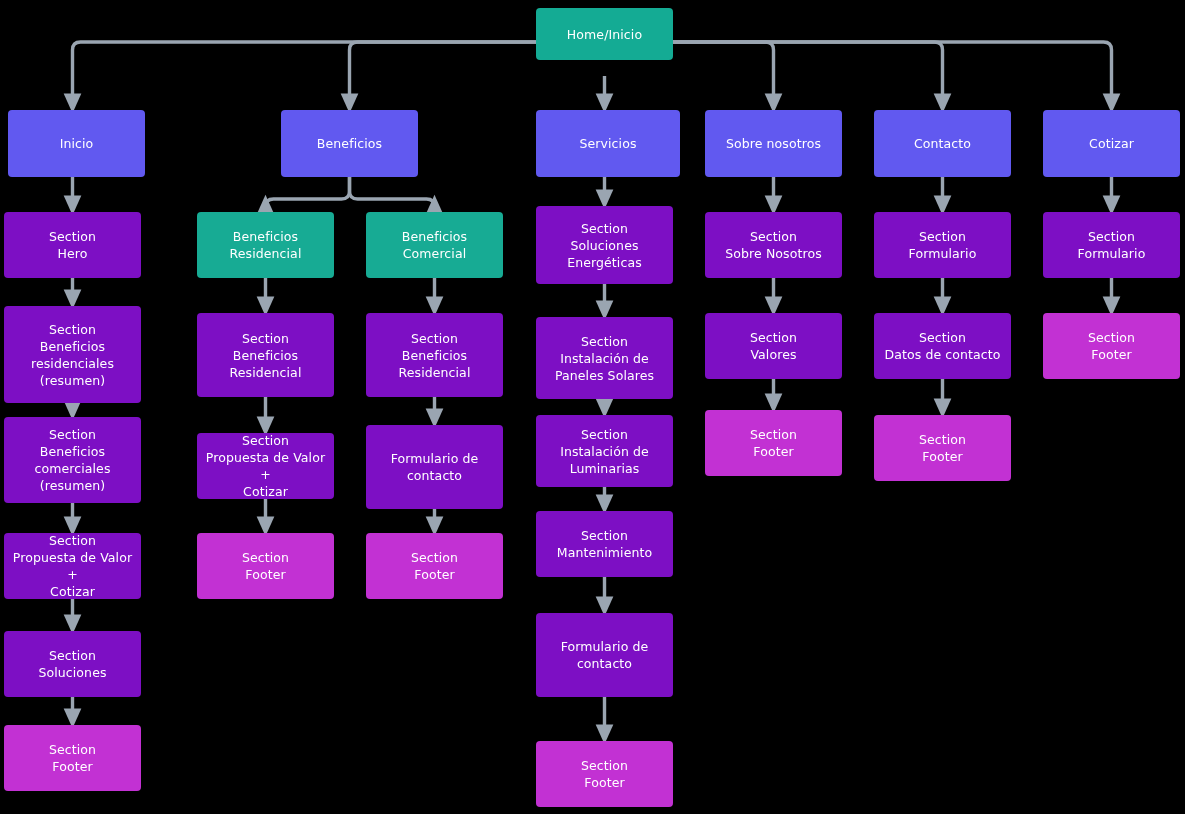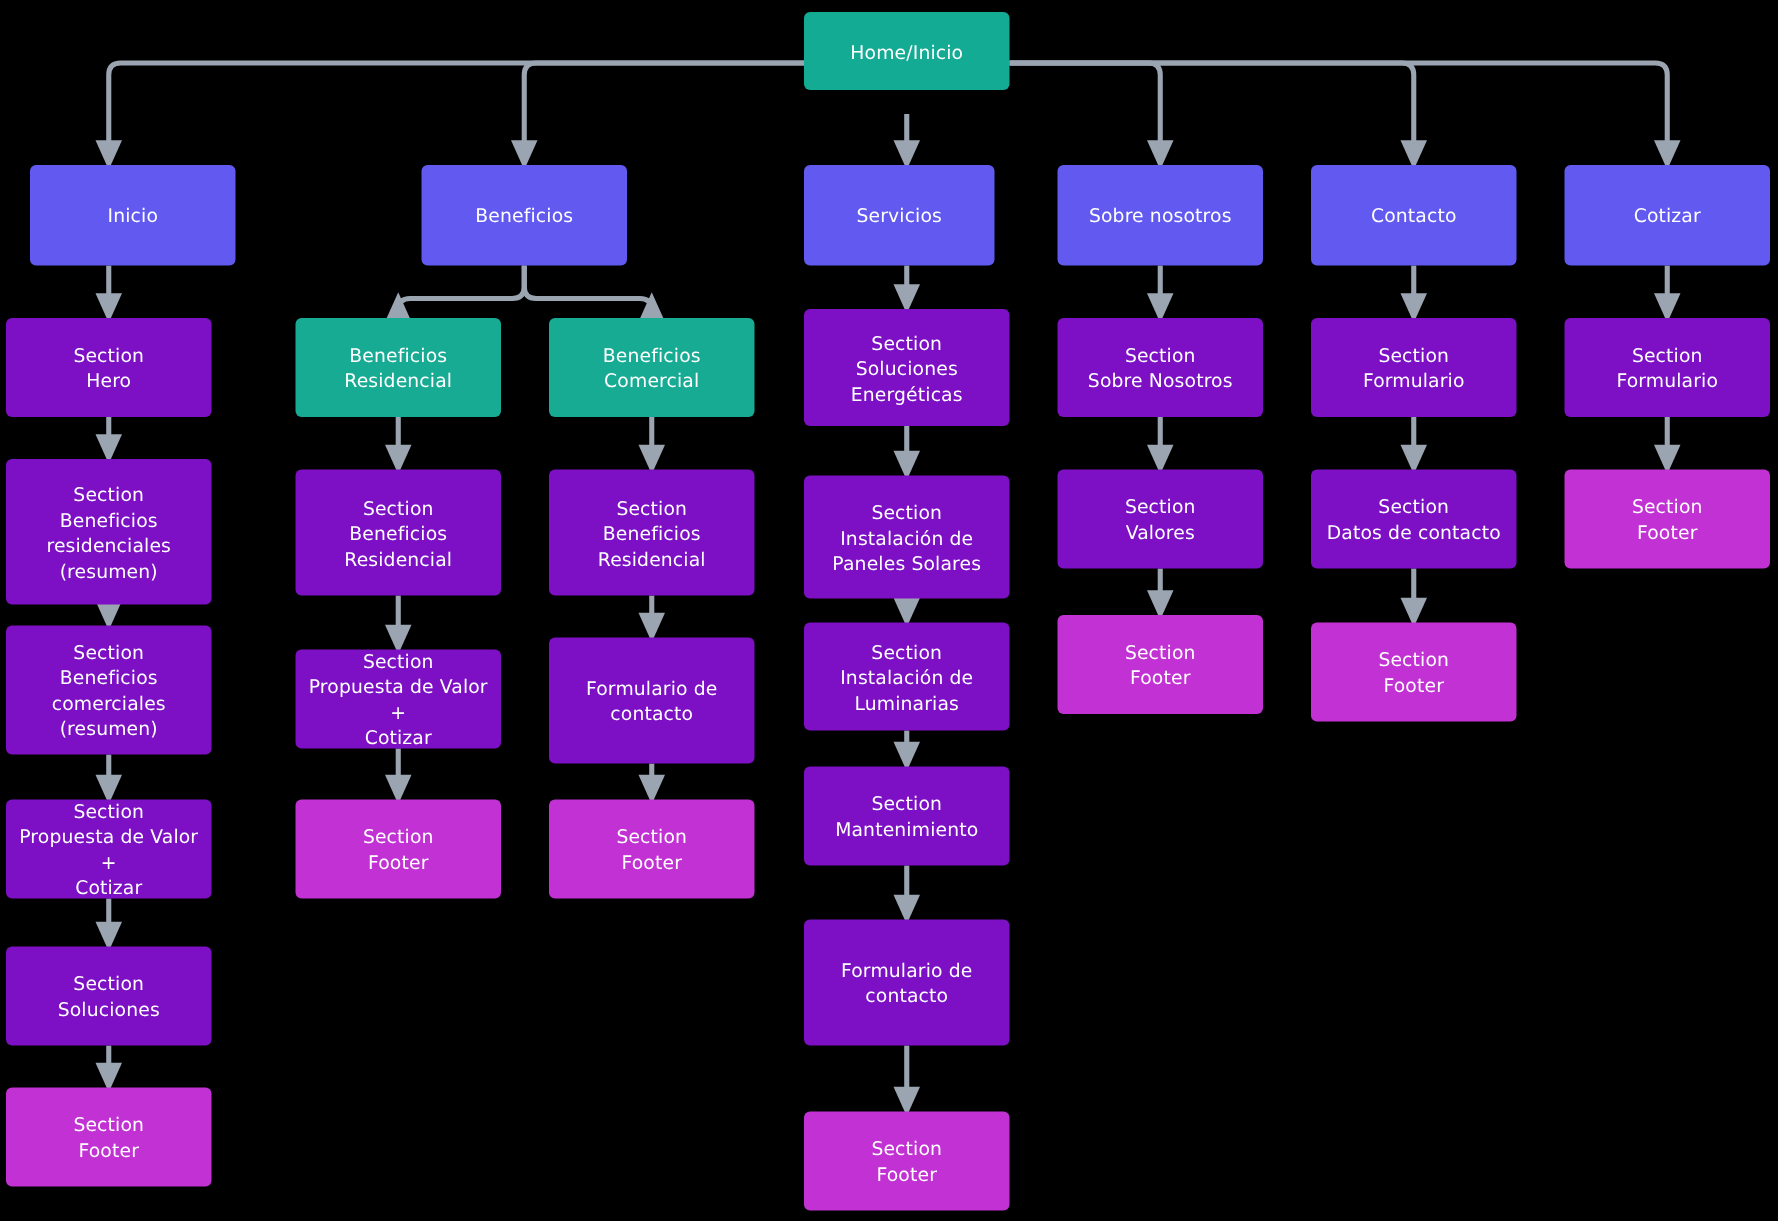--- a/index.html
+++ b/index.html
@@ -86,23 +86,23 @@
         <path d="M773.5,379 L773.5,403" marker-end="url(#arrow)"></path>
         <path d="M942.5,177 L942.5,205" marker-end="url(#arrow)"></path>
         <path d="M942.5,278 L942.5,306" marker-end="url(#arrow)"></path>
         <path d="M942.5,379 L942.5,408" marker-end="url(#arrow)"></path>
         <path d="M1111.5,177 L1111.5,205" marker-end="url(#arrow)"></path>
         <path d="M1111.5,278 L1111.5,306" marker-end="url(#arrow)"></path>
       </g>
   </svg>
   <div id="nodes">
       <div class="node t-home" style="left: 536px; top: 8px; width: 137px; height: 52px;">Home/Inicio</div>
-      <div class="node t-page" style="left: 20px; top: 110px; width: 137px; height: 67px;">Inicio</div>
+      <div class="node t-page" style="left: 8px; top: 110px; width: 137px; height: 67px;">Inicio</div>
       <div class="node t-page" style="left: 281px; top: 110px; width: 137px; height: 67px;">Beneficios</div>
-      <div class="node t-page" style="left: 536px; top: 110px; width: 127px; height: 67px;">Servicios</div>
+      <div class="node t-page" style="left: 536px; top: 110px; width: 144px; height: 67px;">Servicios</div>
       <div class="node t-page" style="left: 705px; top: 110px; width: 137px; height: 67px;">Sobre nosotros</div>
       <div class="node t-page" style="left: 874px; top: 110px; width: 137px; height: 67px;">Contacto</div>
       <div class="node t-page" style="left: 1043px; top: 110px; width: 137px; height: 67px;">Cotizar</div>
       <div class="node t-sub" style="left: 197px; top: 212px; width: 137px; height: 66px;">Beneficios
 Residencial</div>
       <div class="node t-sub" style="left: 366px; top: 212px; width: 137px; height: 66px;">Beneficios
 Comercial</div>
       <div class="node t-section" style="left: 4px; top: 212px; width: 137px; height: 66px;">Section
 Hero</div>
       <div class="node t-section" style="left: 4px; top: 306px; width: 137px; height: 97px;">Section

